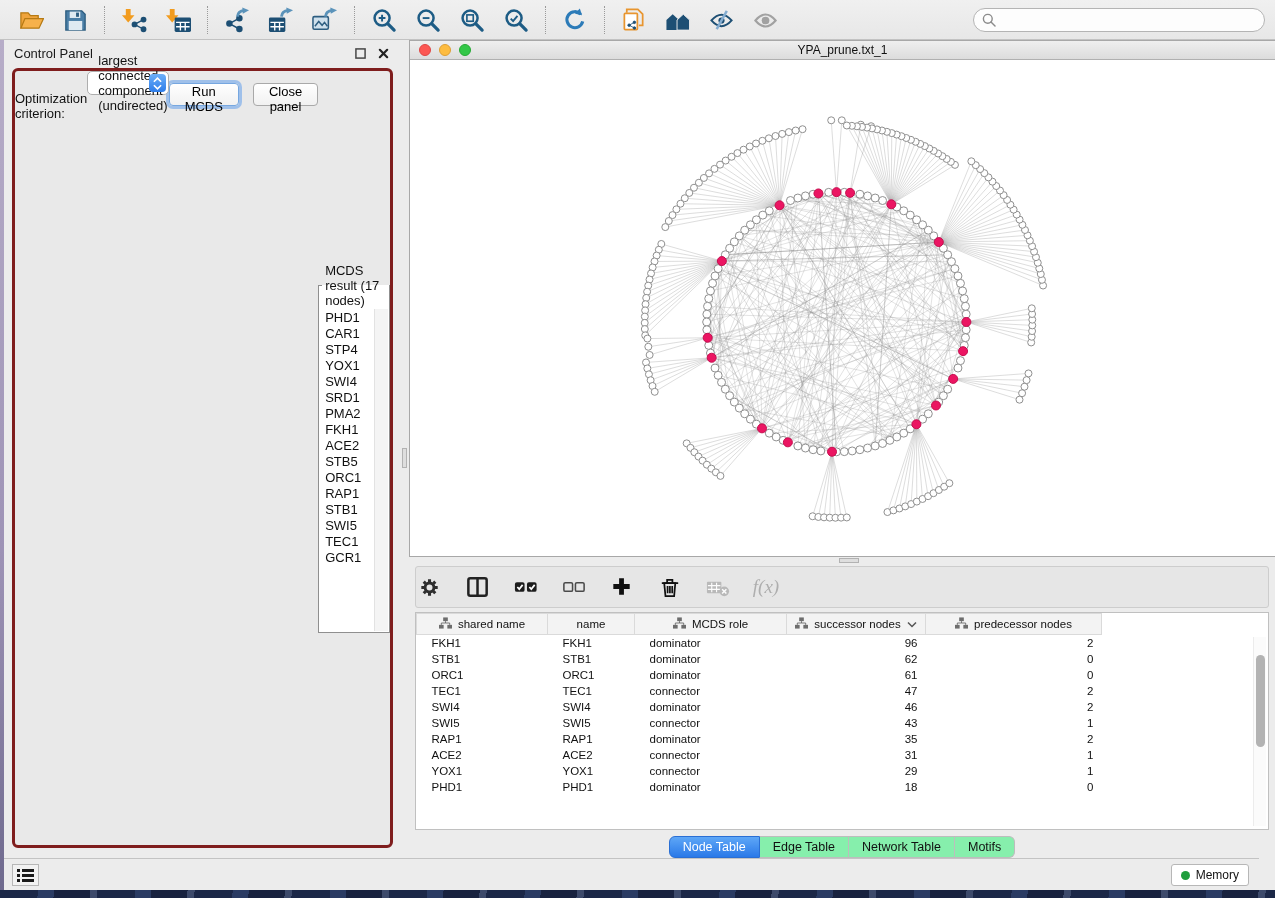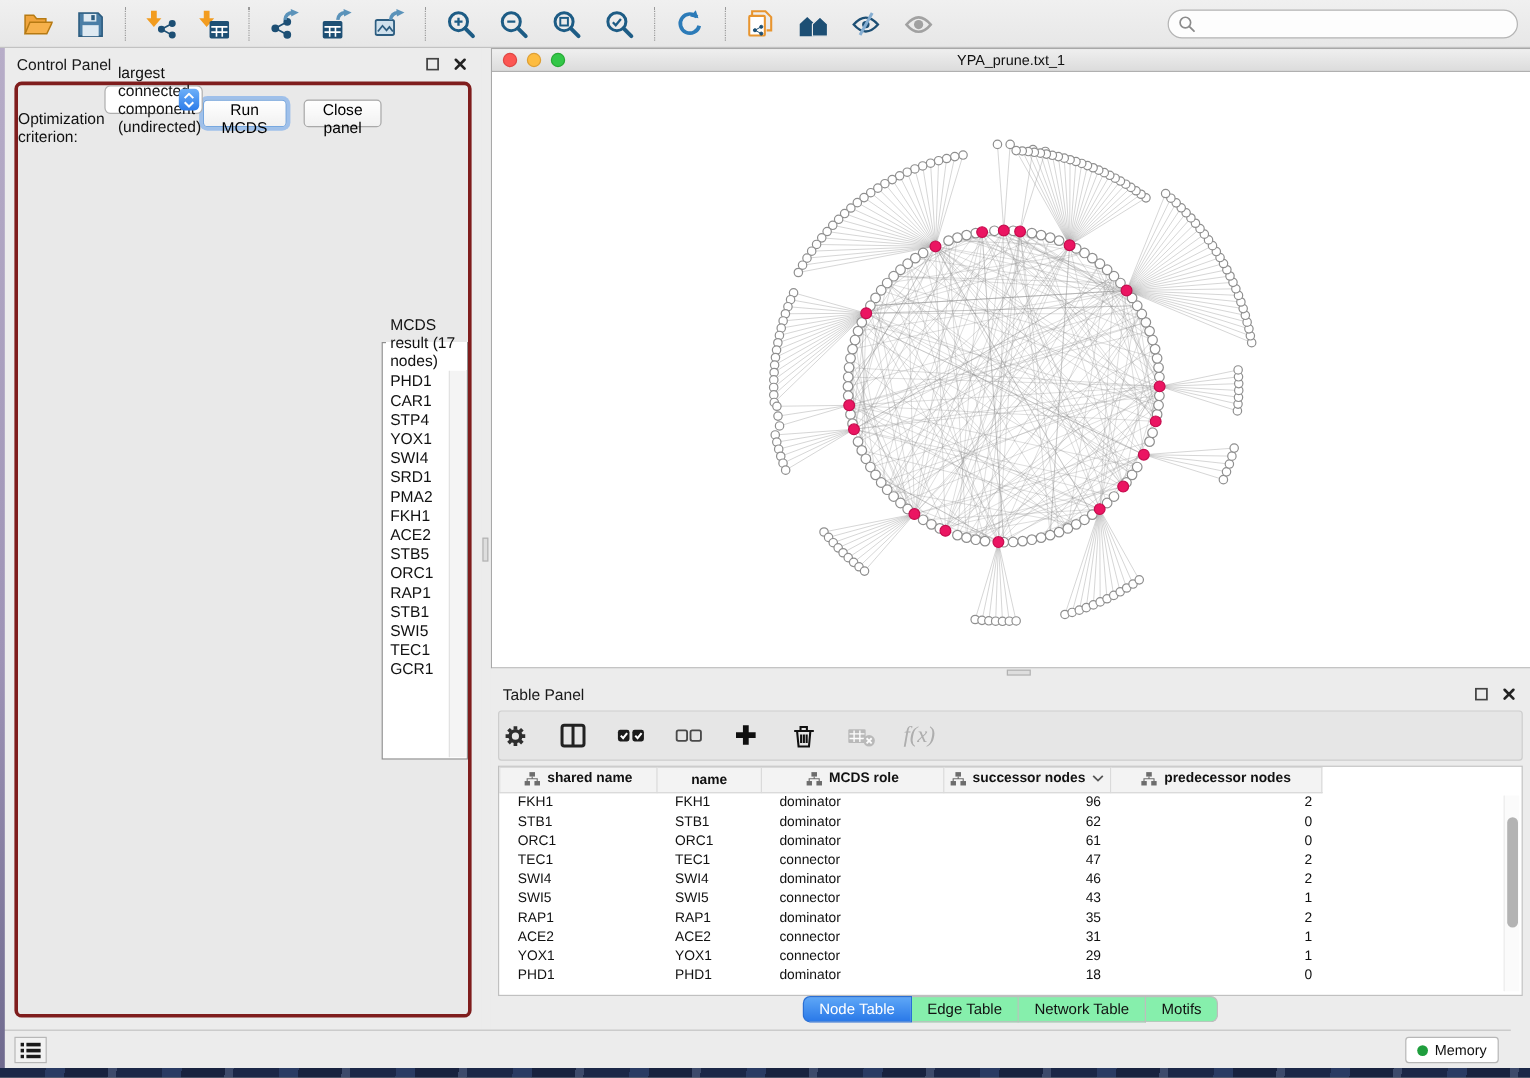--- a/index.html
+++ b/index.html
@@ -81,26 +81,26 @@
 
   
   .table-panel { flex:1; display:flex; flex-direction:column; background:#ececec; min-height:0; }
   .tbl-toolbar { margin:1px 6px 0; height:42px; background:#e6e6e6; border:1px solid #cdcdcd; border-radius:3px;
                  display:flex; align-items:center; padding-left:0; gap:20px; }
   .tbl-toolbar .tb-btn { width:28px; height:28px; }
   .fx-glyph { font-family:"Liberation Serif","DejaVu Serif",serif; font-style:italic; font-size:19px; color:#a8a8a8; }
   .tbl-wrap { margin:4px 6px 0; flex:1; background:#fff; border:1px solid #c0c0c0; position:relative; overflow:hidden; }
   table.node-table { border-collapse:collapse; table-layout:fixed; }
   .node-table th { height:21px; background:#f3f3f3; border:1px solid #dadada; font-weight:normal; font-size:11.5px; }
-  .th-inner { display:flex; justify-content:center; gap:6px;font-weight:bold; }
+  .th-inner { display:flex; align-items:center; justify-content:center; gap:6px; }
   .node-table td { height:16px; font-size:11.5px; padding:0 10px 0 15px; white-space:nowrap; overflow:hidden; }
   .node-table td.num { text-align:right; padding-right:8px; }
   .tbl-scrollbar { position:absolute; right:2px; top:24px; bottom:3px; width:13px; background:#fbfbfb; border-left:1px solid #ececec; }
   .tbl-thumb { position:absolute; top:18px; left:2px; width:9px; height:92px; background:#b3b3b3; border-radius:5px; }
-  .bottom-tabs { height:28px; display:flex; justify-content:center; align-items:flex-start; }
+  .bottom-tabs { height:28px; display:flex; justify-content:center; align-items:flex-end; }
   .bt-tab { height:22px; padding:0 13px; display:flex; align-items:center; background:#86efac; border:1px solid #bdbdbd;
             border-left-width:0; font-size:12.5px; }
   .bt-tab:first-child { border-left-width:1px; border-radius:6px 0 0 6px; }
   .bt-tab:last-child { border-radius:0 6px 6px 0; }
   .bt-tab.active { background:linear-gradient(#5ea7f7,#2a79e8); border-color:#2a6fd4; color:#fff; }
 
   
   .statusbar { position:absolute; left:0; right:16px; bottom:0; height:32px; background:#ececec; border-top:1px solid #c3c3c3; }
   .list-btn { position:absolute; left:12px; top:5px; width:27px; height:22px; background:#f2f2f2; border:1px solid #b7b7b7;
               display:flex; align-items:center; justify-content:center; }
@@ -1009,34 +1009,20 @@
               </g>
             </svg>
         </div>
       </div>
 
       <div class="h-splitter">
           <div class="h-handle"></div>
         </div>
 
       <div class="table-panel">
-        <div class="panel-titlebar">
-          <span>Table Panel</span>
-          <span class="spacer"></span>
-          <span class="pt-icon">
-            <svg viewBox="0 0 12 12" width="11" height="11">
-                <rect x="1" y="1" width="10" height="10" fill="none" stroke="#444" stroke-width="1.6"></rect>
-              </svg>
-          </span>
-          <span class="pt-icon">
-            <svg viewBox="0 0 12 12" width="11" height="11">
-                <path d="M2 2 L10 10 M10 2 L2 10" stroke="#222" stroke-width="2.4" stroke-linecap="round"></path>
-              </svg>
-          </span>
-        </div>
         <div class="tbl-toolbar" id="tbl-toolbar">
             <div class="tb-btn">
               <svg viewBox="0 0 27 27">
                 <circle cx="13" cy="14" r="4.6" fill="none" stroke="#2e2e2e" stroke-width="3"></circle>
                 <g stroke="#2e2e2e" stroke-width="3.2">
                   <path d="M13 5.5 v3 M13 19.5 v3 M4.5 14 h3 M18.5 14 h3 M7 8 l2.1 2.1 M16.9 17.9 l2.1 2.1 M19 8 l-2.1 2.1 M9.1 17.9 L7 20"></path>
                 </g>
               </svg>
             </div>
             <div class="tb-btn">

